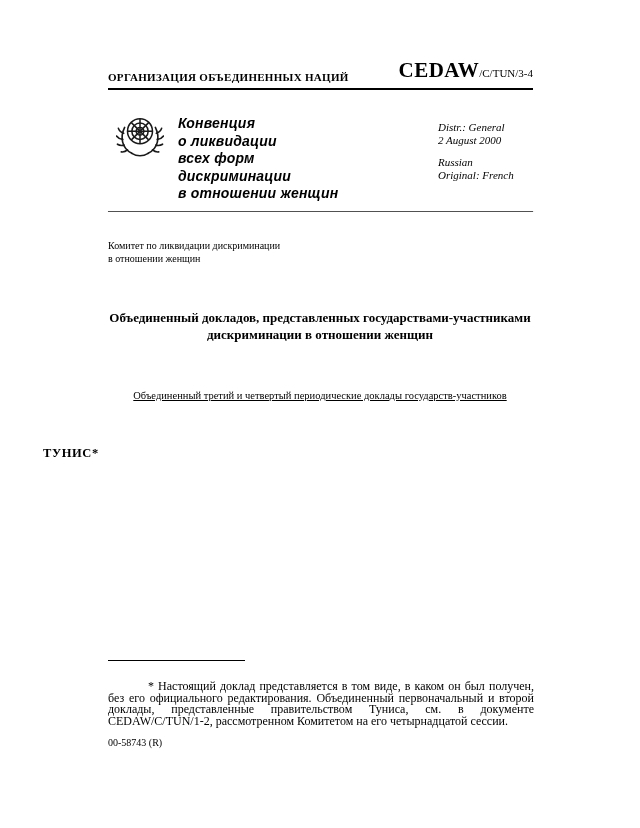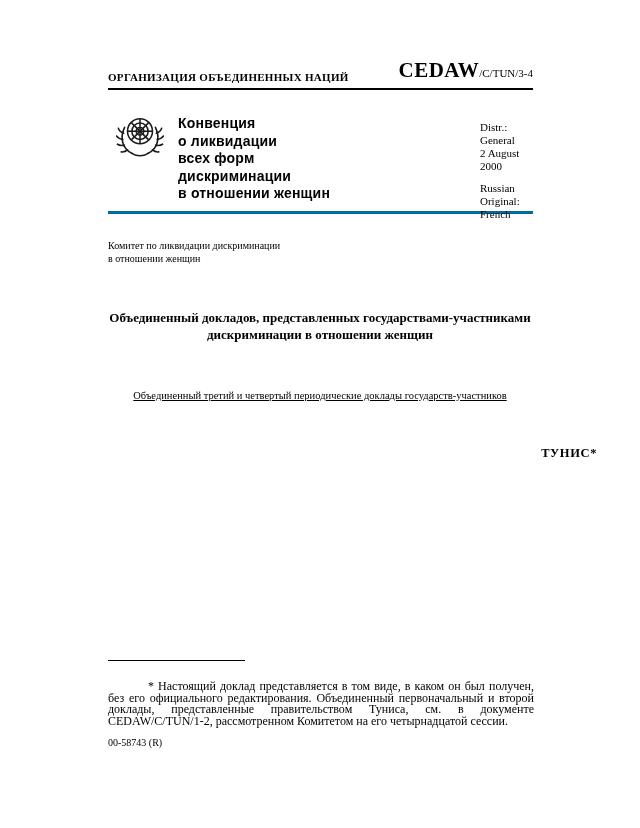--- a/index.html
+++ b/index.html
@@ -39,21 +39,22 @@
     text-align: right;
   }
 
   
   .masthead {
     position: absolute;
     left: 65px;
     right: 64px;
     top: 105px;
     height: 106px;
-    border-bottom: 3px solid #0369a1;
+    border-bottom: 1px solid #0369a1;
+    font-style: italic;
   }
   .emblem {
     position: absolute;
     left: 8px;
     top: 7px;
     width: 48px;
     height: 50px;
   }
   .conv-title {
     position: absolute;
@@ -65,21 +66,21 @@
     line-height: 17.5px;
     letter-spacing: 0.2px;
   }
   .distr-info {
     position: absolute;
     left: 330px;
     top: 16px;
     font-size: 11px;
     line-height: 13px;
   }
-  .distr-info .group { margin-bottom: 9px; margin-left: 42px; }
+  .distr-info .group { margin-bottom: 9px; }
 
   
   .committee {
     position: absolute;
     left: 65px;
     top: 240px;
     font-size: 10px;
     line-height: 12.5px;
   }
 
@@ -101,21 +102,21 @@
     top: 390px;
     text-align: center;
     font-size: 10.5px;
   }
   .subheading span { text-decoration: underline; margin-top: 44px; }
   .country {
     position: absolute;
     left: 0;
     right: 0;
     top: 446px;
-    text-align: right;
+    text-align: left;
     font-weight: bold;
     font-size: 12.5px;
     letter-spacing: 0.6px;
   }
 
   
   .footnote-rule {
     position: absolute;
     left: 65px;
     top: 660px;

